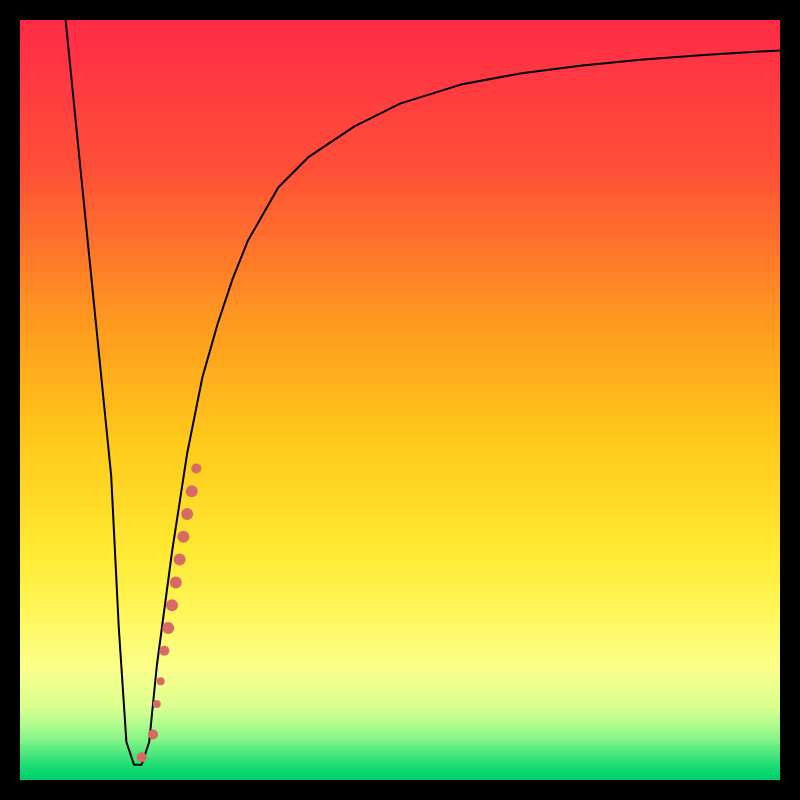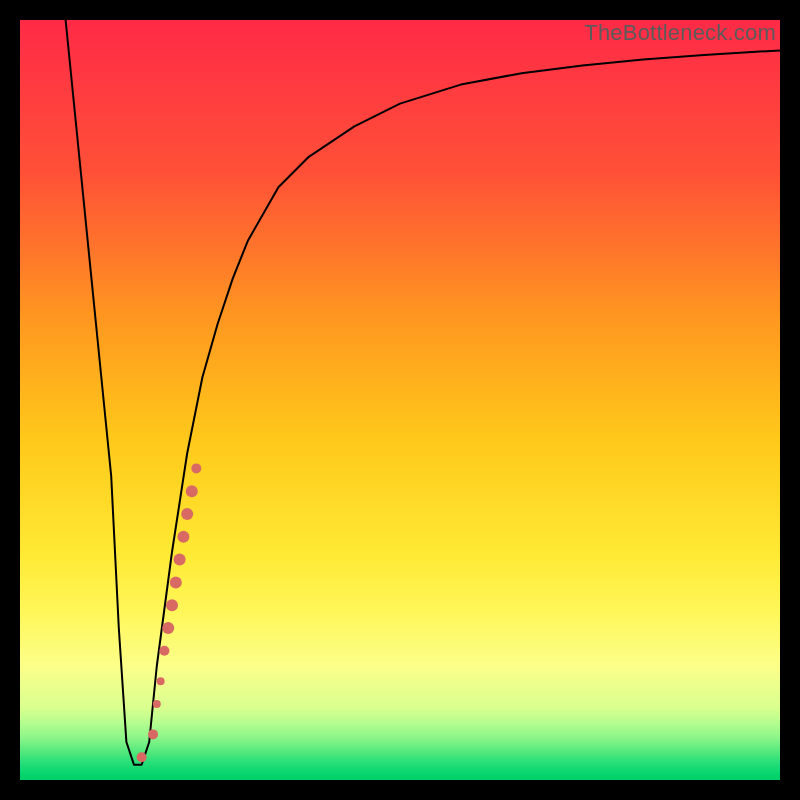--- a/index.html
+++ b/index.html
@@ -429,21 +429,20 @@
       <div class="band" style="top: 740.953px; height: 4px; background: rgb(42, 223, 120);"></div>
       <div class="band" style="top: 742.958px; height: 4px; background: rgb(35, 221, 118);"></div>
       <div class="band" style="top: 744.963px; height: 4px; background: rgb(29, 219, 116);"></div>
       <div class="band" style="top: 746.968px; height: 4px; background: rgb(23, 218, 115);"></div>
       <div class="band" style="top: 748.974px; height: 4px; background: rgb(17, 216, 113);"></div>
       <div class="band" style="top: 750.979px; height: 4px; background: rgb(12, 214, 111);"></div>
       <div class="band" style="top: 752.984px; height: 4px; background: rgb(6, 212, 109);"></div>
       <div class="band" style="top: 754.989px; height: 4px; background: rgb(5, 210, 107);"></div>
       <div class="band" style="top: 756.995px; height: 4px; background: rgb(3, 209, 105);"></div>
       <div class="band" style="top: 759px; height: 4px; background: rgb(2, 207, 103);"></div>
-    <div class="watermark">TheBottleneck.com</div>
     <svg class="overlay" id="overlay" viewBox="0 0 760 760" preserveAspectRatio="none">
         <path d="M45.60 0.00 L60.80 152.00 L76.00 304.00 L91.20 456.00 L98.80 608.00 L106.40 722.00 L114.00 744.80 L121.60 744.80 L129.20 722.00 L136.80 646.00 L152.00 532.00 L167.20 433.20 L182.40 357.20 L197.60 304.00 L212.80 258.40 L228.00 220.40 L258.40 167.20 L288.80 136.80 L334.40 106.40 L380.00 83.60 L440.80 64.60 L501.60 53.20 L562.40 45.60 L623.20 39.52 L684.00 34.96 L760.00 30.40" fill="none" stroke="#000" stroke-width="2" stroke-linejoin="round"></path>
         <circle cx="121.60" cy="737.20" r="5" fill="#d86a63"></circle>
         <circle cx="133.00" cy="714.40" r="5" fill="#d86a63"></circle>
         <circle cx="136.80" cy="684.00" r="4" fill="#d86a63"></circle>
         <circle cx="140.60" cy="661.20" r="4" fill="#d86a63"></circle>
         <circle cx="144.40" cy="630.80" r="5" fill="#d86a63"></circle>
         <circle cx="148.20" cy="608.00" r="6" fill="#d86a63"></circle>
         <circle cx="152.00" cy="585.20" r="6" fill="#d86a63"></circle>
         <circle cx="155.80" cy="562.40" r="6" fill="#d86a63"></circle>

